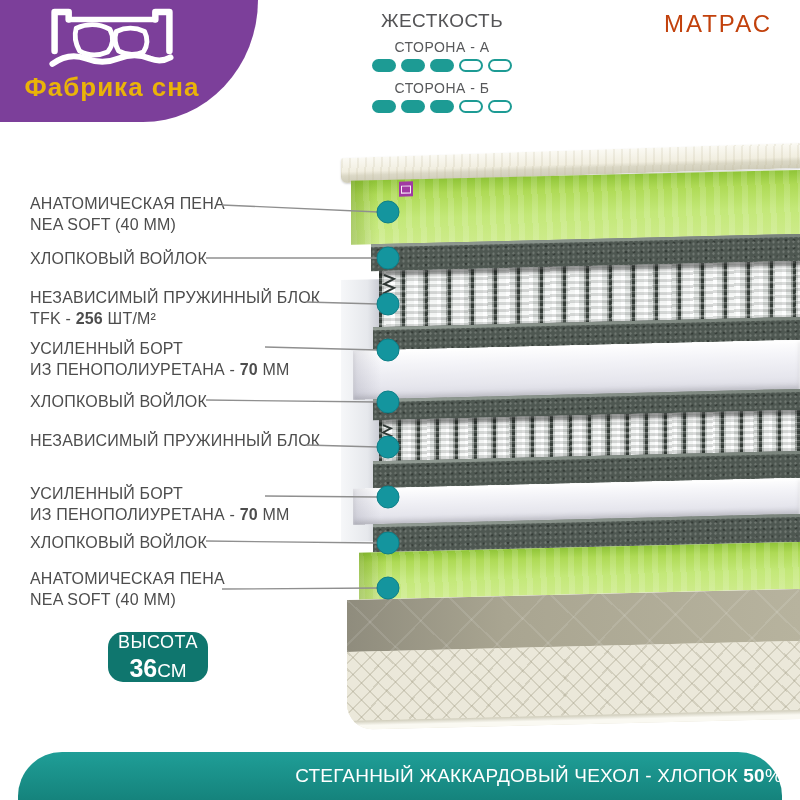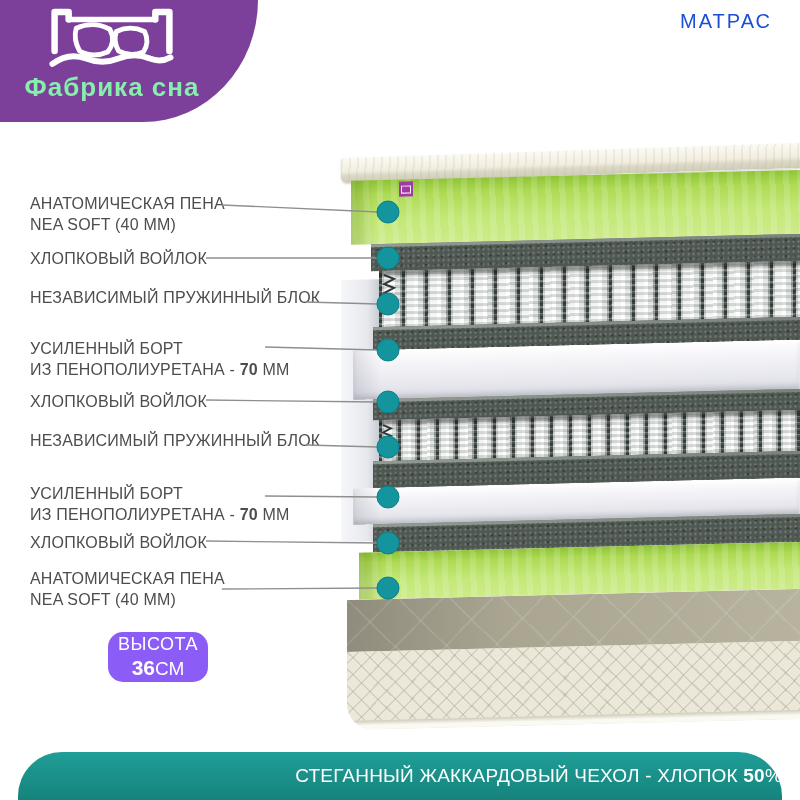--- a/index.html
+++ b/index.html
@@ -3,34 +3,34 @@
 <meta charset="utf-8">
 <style>
   html,body{margin:0;padding:0;background:#fff;}
   .stage{position:relative;width:800px;height:800px;background:#ffffff;overflow:hidden;
          font-family:"Liberation Sans",sans-serif;}
 
   
   .brand-blob{position:absolute;left:0;top:0;width:258px;height:122px;background:#7c3f9a;
               border-bottom-right-radius:115px 122px;z-index:3;}
   .brand-icon{position:absolute;left:47px;top:7px;width:130px;height:64px;}
-  .brand-name{position:absolute;left:12px;top:72px;width:200px;text-align:center;color:#86efac;
+  .brand-name{position:absolute;left:12px;top:72px;width:200px;text-align:center;color:#eab308;
               font-size:26px;font-weight:bold;letter-spacing:1px;}
 
   
   .hardness{position:absolute;left:352px;top:10px;width:180px;text-align:center;color:#58595b;z-index:3;}
   .h-title{font-size:19px;letter-spacing:.5px;color:#545456;}
   .h-side{font-size:14px;margin-top:7px;letter-spacing:.5px;}
   .pills{display:flex;justify-content:center;gap:5px;margin-top:4px;height:14px;}
   .pill{width:24px;height:13px;border-radius:7px;background:#1d9b94;box-sizing:border-box;display:inline-block;}
   .pill.empty{background:#fff;border:2px solid #1d9b94;}
 
   
   .product{position:absolute;right:12px;top:10px;text-align:right;z-index:3;}
-  .p-cat{font-size:20px;letter-spacing:2px;color:#1d4ed8;padding-right:16px;}
+  .p-cat{font-size:24px;letter-spacing:2px;color:#c2410c;padding-right:16px;}
   .p-name{font-size:66px;font-weight:600;color:#7a3f9d;line-height:1.05;letter-spacing:1px;}
 
   
   .label{position:absolute;left:30px;color:#4d4d4d;font-size:16px;line-height:21px;letter-spacing:.2px;z-index:4;}
   .lb1{top:193px}.lb2{top:248px}.lb3{top:287px}.lb4{top:338px}.lb5{top:391px}
   .lb6{top:430px}.lb7{top:483px}.lb8{top:532px}.lb9{top:568px}
 
   .overlay{position:absolute;left:0;top:0;z-index:5;pointer-events:none;}
 
   
@@ -90,26 +90,26 @@
         repeating-linear-gradient(-45deg, rgba(255,255,255,.10) 0 2px, transparent 2px 36px),
         linear-gradient(90deg,#8f8c7d 0,#a9a591 35%,#b7b39e 100%);}
   .cb-body{position:absolute;left:0;top:52px;right:0;bottom:9px;background-color:#ebe8da;
       background-image:
         repeating-linear-gradient(45deg, rgba(150,145,120,.28) 0 1.5px, transparent 1.5px 12px),
         repeating-linear-gradient(-45deg, rgba(150,145,120,.28) 0 1.5px, transparent 1.5px 12px);}
   .cb-lip{position:absolute;left:0;right:0;bottom:0;height:9px;
       background:linear-gradient(#cfccba,#faf9f2 55%);border-radius:0 0 0 26px;}
 
   
-  .badge{position:absolute;left:108px;top:632px;width:100px;height:50px;background:#8b5cf6;
+  .badge{position:absolute;left:108px;top:632px;width:100px;height:50px;background:#0f766e;
          border-radius:15px;color:#fff;text-align:center;display:flex;flex-direction:column;
          justify-content:center;gap:1px;z-index:6;}
   .badge .b1{font-size:18px;letter-spacing:.5px;}
   .badge .b2{font-size:19px;}
-  .badge .b2 b{font-size:21px;}
+  .badge .b2 b{font-size:25px;}
 
   
   .footer{position:absolute;left:18px;right:18px;top:752px;height:48px;
           background:linear-gradient(#1f9e97,#15837c);border-radius:44px 44px 0 0;color:#fff;
           display:flex;align-items:center;justify-content:flex-end;font-size:19px;letter-spacing:.2px;z-index:6;}
 </style>
 </head>
 <body>
 
 <div class="stage">
@@ -119,20 +119,39 @@
       <path d="M7,40 V4 h13 v7" stroke-width="6"></path>
       <path d="M113,40 V4 h-13 v7" stroke-width="6"></path>
       <path d="M20,11 h80" stroke-width="5"></path>
       <path d="M27,19 q16,-7 31,1 q6,11 -2,21 q-14,6 -26,-1 q-6,-11 -3,-21 z" stroke-width="4.5"></path>
       <path d="M64,22 q13,-6 26,0 q5,10 -1,19 q-12,5 -23,-1 q-5,-9 -2,-18 z" stroke-width="4.5"></path>
       <path d="M5,52 q15,-11 31,-5 q15,6 30,0 q15,-6 29,0 q10,4 19,-1" stroke-width="5.5"></path>
     </svg>
     <div class="brand-name">Фабрика сна</div>
   </div>
 
+  <div class="hardness">
+    <div class="h-title">ЖЕСТКОСТЬ</div>
+    <div class="h-side">СТОРОНА - А</div>
+    <div class="pills">
+        <span class="pill"></span>
+        <span class="pill"></span>
+        <span class="pill"></span>
+        <span class="pill empty"></span>
+        <span class="pill empty"></span>
+      </div>
+    <div class="h-side">СТОРОНА - Б</div>
+    <div class="pills">
+        <span class="pill"></span>
+        <span class="pill"></span>
+        <span class="pill"></span>
+        <span class="pill empty"></span>
+        <span class="pill empty"></span>
+      </div>
+  </div>
 
   <div class="product">
     <div class="p-cat">МАТРАС</div>
   </div>
 
   <div class="mattress">
     <div class="band side-panel"></div>
     <div class="band cover-top"></div>
     <div class="band foam foam-top">
       <div class="mini-logo">
@@ -166,20 +185,21 @@
 
   <div class="label lb1">
     <div>АНАТОМИЧЕСКАЯ ПЕНА</div>
     <div><span>NEA SOFT (40 ММ)</span><b></b><span></span></div>
   </div>
   <div class="label lb2">
     <div>ХЛОПКОВЫЙ ВОЙЛОК</div>
   </div>
   <div class="label lb3">
     <div>НЕЗАВИСИМЫЙ ПРУЖИННЫЙ БЛОК</div>
+    <div><span>TFK - </span><b>256</b><span> ШТ/М²</span></div>
   </div>
   <div class="label lb4">
     <div>УСИЛЕННЫЙ БОРТ</div>
     <div><span>ИЗ ПЕНОПОЛИУРЕТАНА - </span><b>70</b><span> ММ</span></div>
   </div>
   <div class="label lb5">
     <div>ХЛОПКОВЫЙ ВОЙЛОК</div>
   </div>
   <div class="label lb6">
     <div>НЕЗАВИСИМЫЙ ПРУЖИННЫЙ БЛОК</div>

